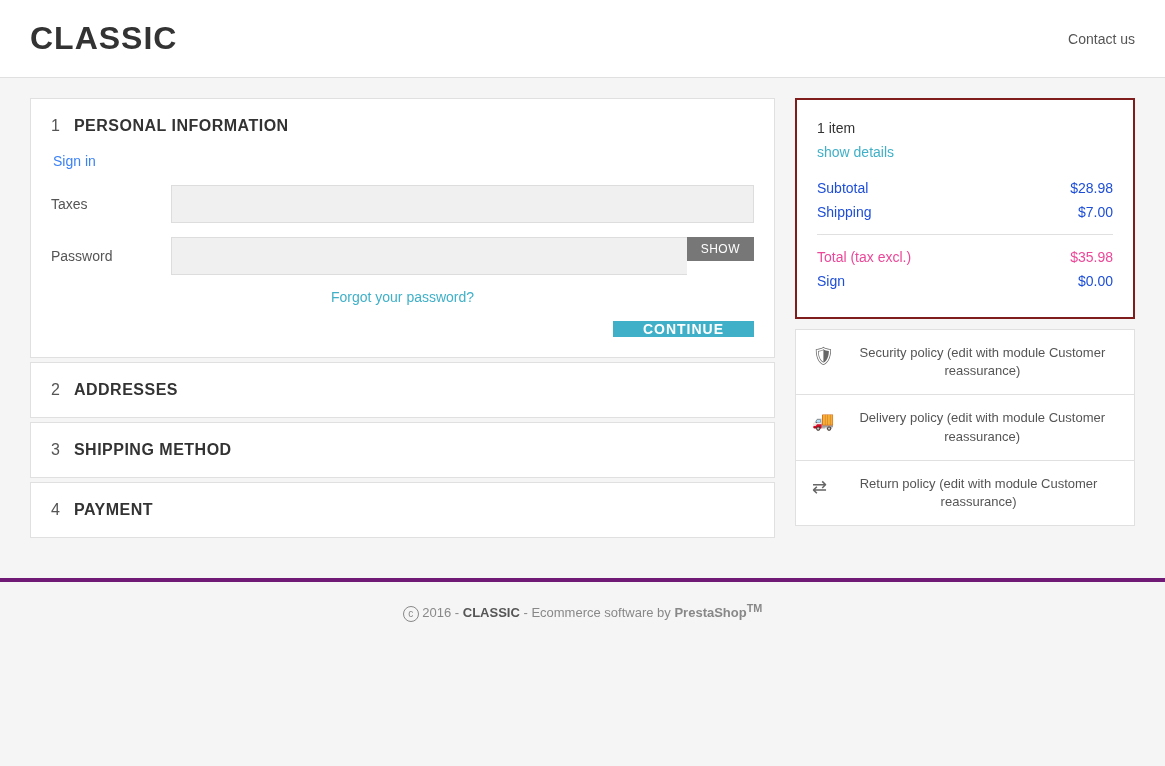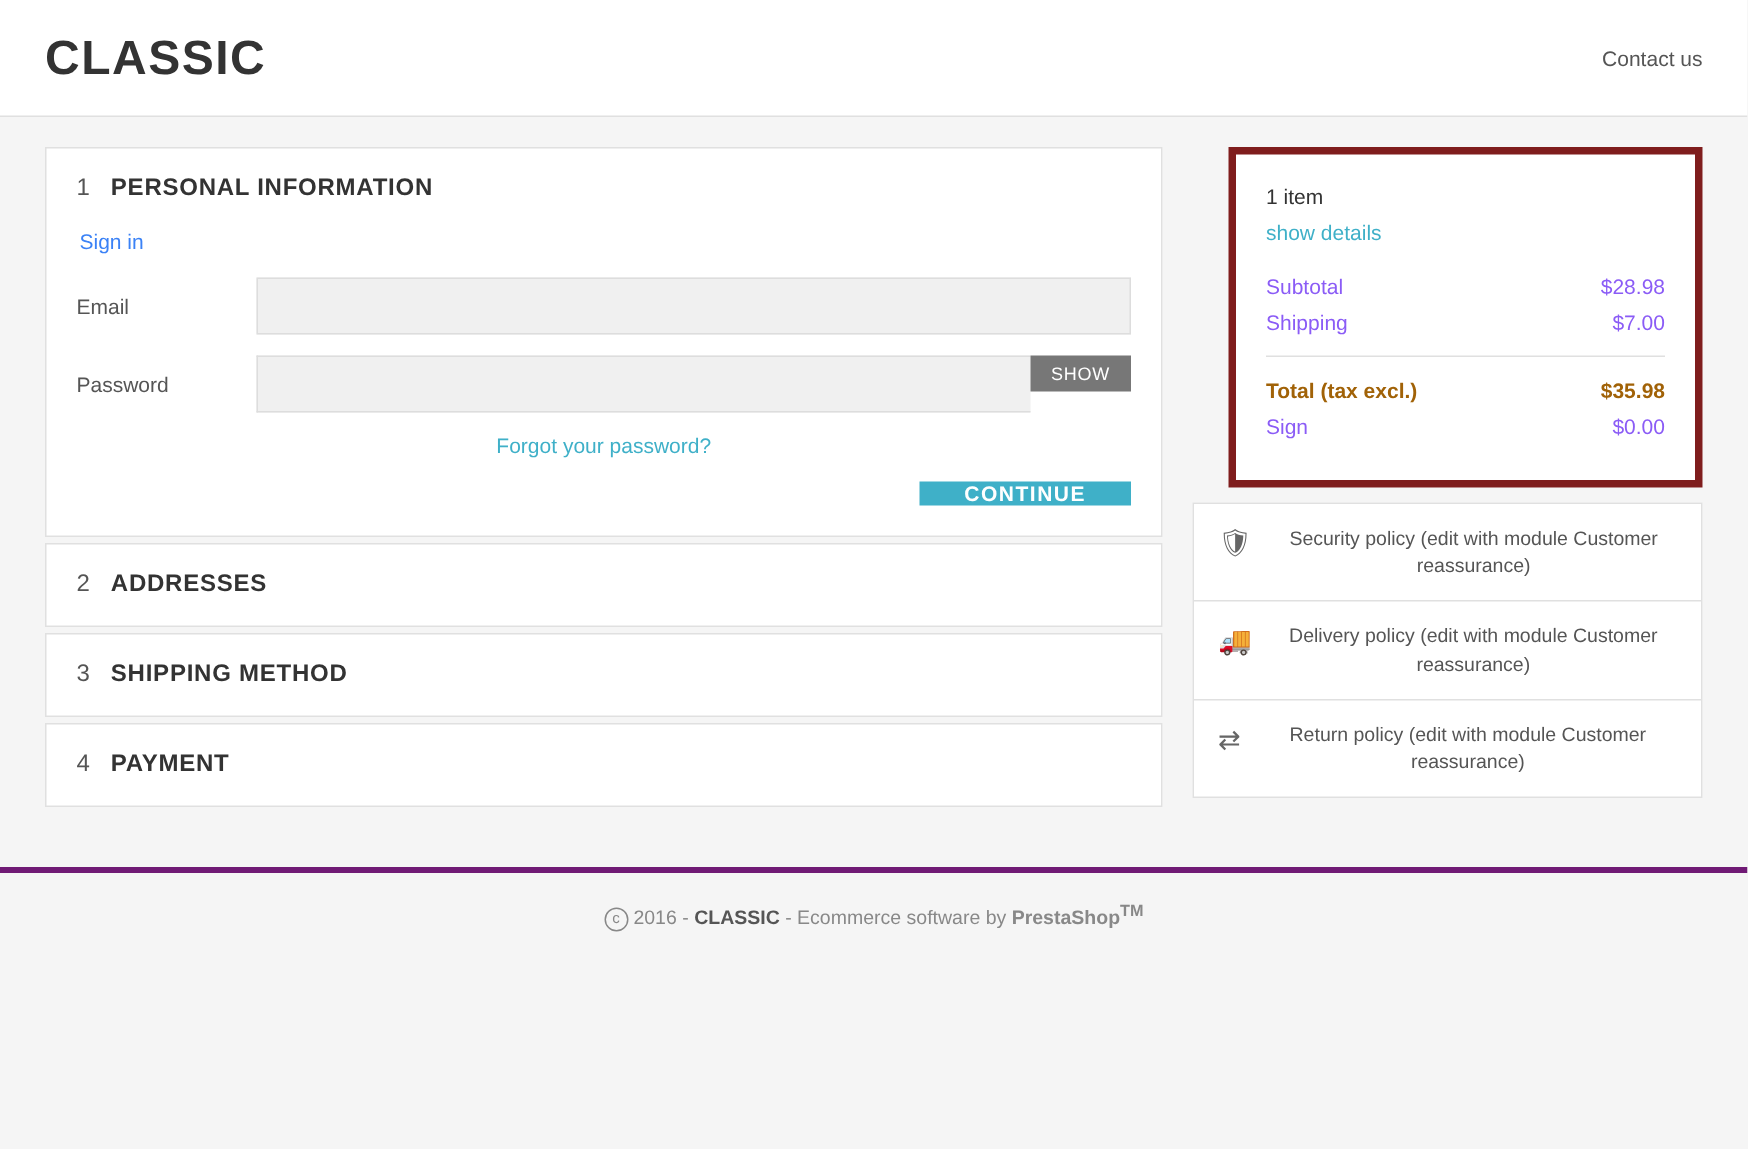--- a/index.html
+++ b/index.html
@@ -139,52 +139,50 @@
       cursor: pointer;
     }
 
     
     .right-col {
       width: 340px;
     }
 
     .order-summary {
       background: #fff;
-      border: 5px solid #7f1d1d;
+      border: 2px solid #7f1d1d;
       padding: 20px;
       margin-bottom: 10px;
-      margin-left: 24px;
     }
     .order-item-count {
       font-size: 14px;
       color: #333;
       margin-bottom: 8px;
     }
     .show-details-link {
       color: #3fb0c8;
       font-size: 14px;
       text-decoration: none;
       display: block;
       margin-bottom: 20px;
     }
     .order-row {
       display: flex;
       justify-content: space-between;
       margin-bottom: 8px;
       font-size: 14px;
-      color: #8b5cf6;
+      color: #1d4ed8;
     }
     .order-divider {
       border: none;
       border-top: 1px solid #e0e0e0;
       margin: 14px 0;
     }
     .order-row.total-row {
-      color: #a16207;
-      font-weight: bold;
+      color: #ec4899;
     }
 
     .policy-section {
       background: #fff;
       border: 1px solid #e0e0e0;
     }
     .policy-item {
       display: flex;
       align-items: flex-start;
       padding: 14px 16px;
@@ -247,21 +245,21 @@
 
     <div class="step">
       <div class="step-header">
         <span class="step-number">1</span>
         <span class="step-title">PERSONAL INFORMATION</span>
       </div>
       <div class="step-content">
         <div class="sign-in-label">Sign in</div>
 
         <div class="form-group">
-          <label class="form-label">Email</label>
+          <label class="form-label">Taxes</label>
           <input class="form-input" type="email" style="">
         </div>
 
         <div class="form-group">
           <label class="form-label">Password</label>
           <div class="password-wrapper">
             <input class="password-input" type="password" style="">
             <button class="show-btn">SHOW</button>
           </div>
         </div>

